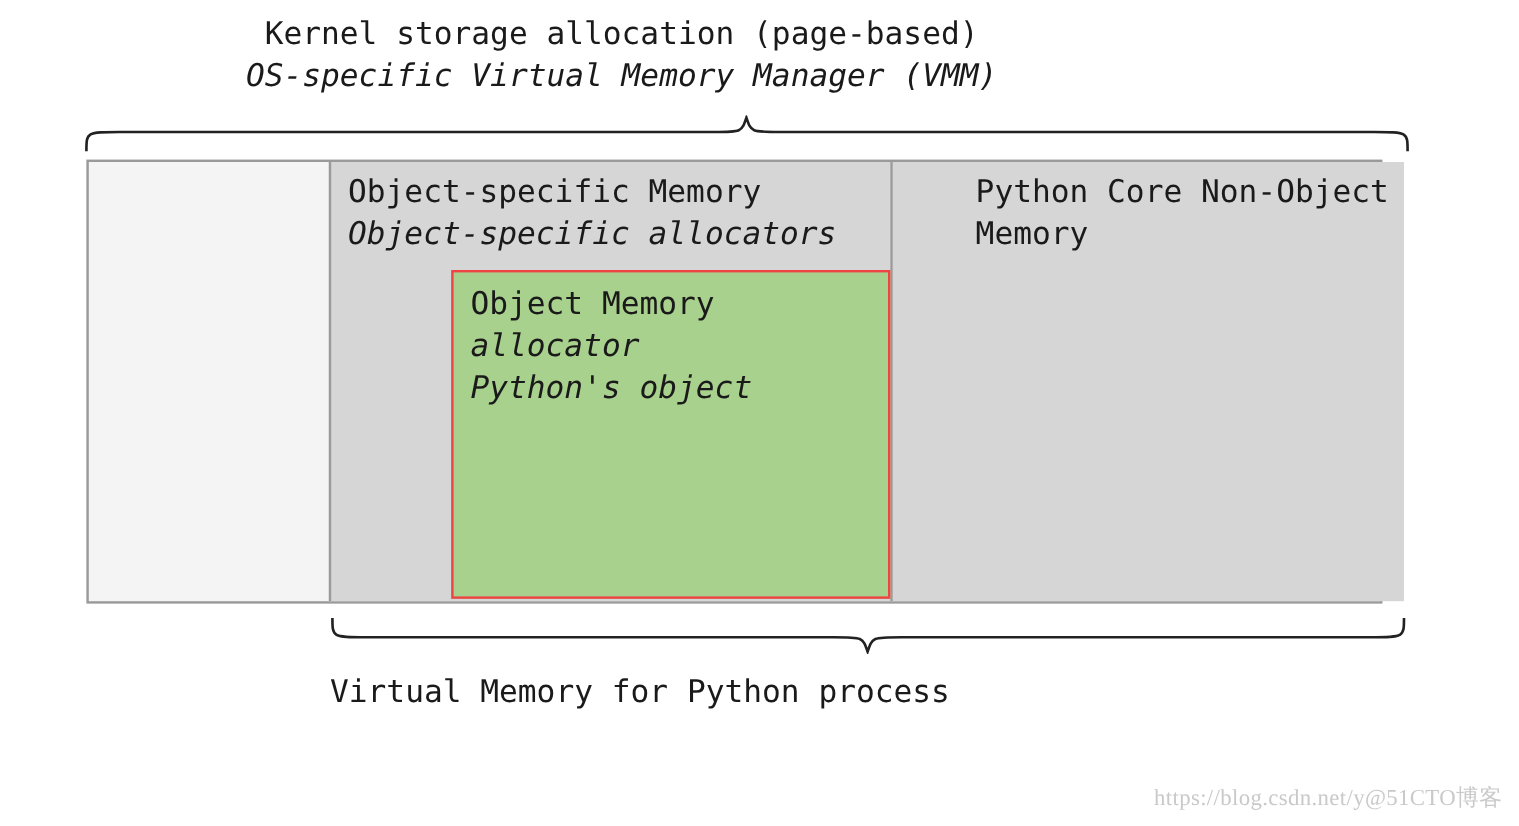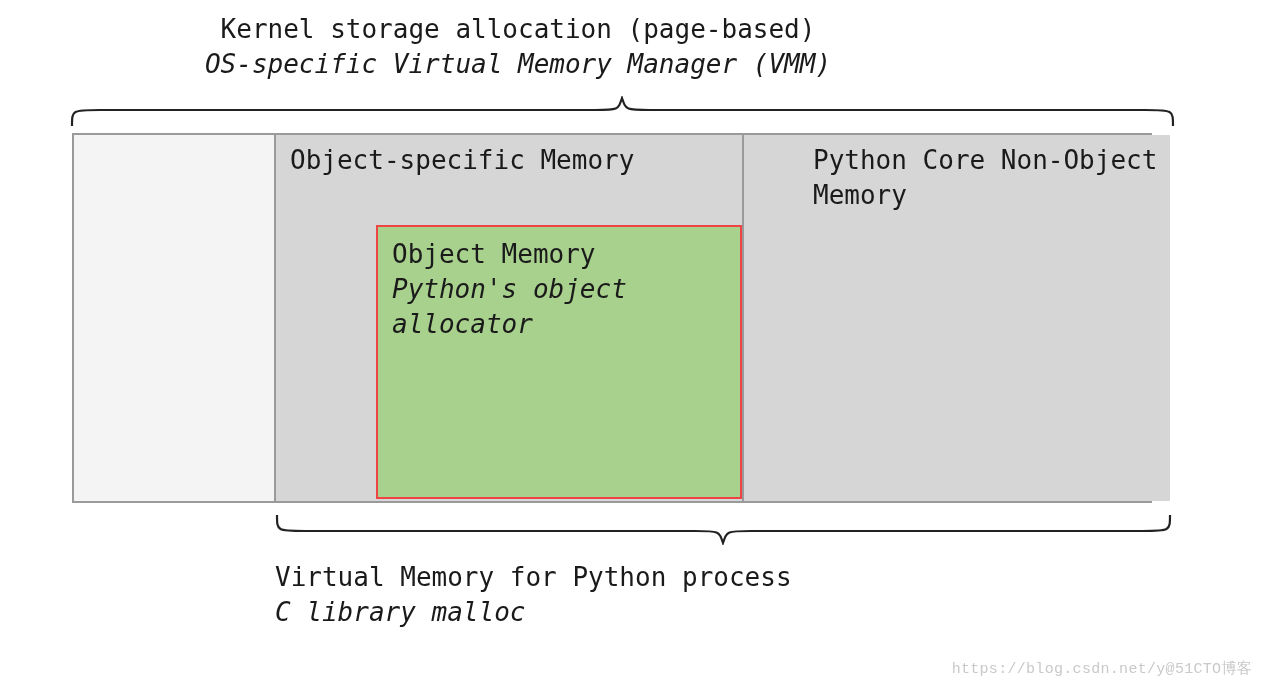--- a/index.html
+++ b/index.html
@@ -114,23 +114,23 @@
     top: 560px;
     left: 275px;
     width: 897px;
     text-align: left;
     line-height: 1.35;
   }
   .watermark {
     position: absolute;
     right: 14px;
     bottom: 10px;
-    font-size: 15px;
+    font-size: 19px;
     color: #c9c9c9;
-    font-family: Liberation Mono, monospace;
+    font-family: Liberation Serif, serif;
     letter-spacing: 0.3px;
   }
 </style>
 </head>
 <body>
 
 <div class="container">
 
   <div class="top-label">
     <div>Kernel storage allocation (page-based)</div>
@@ -147,27 +147,28 @@
              C 1103 14, 1103 14, 1103 30" fill="none" stroke="#222222" stroke-width="2.2"></path>
   </svg>
 
   <div class="main-rect">
 
     <div class="col-left"></div>
 
     <div class="col-mid">
       <div class="mid-label">
         <div>Object-specific Memory</div>
+        <div class="italic">Object-specific allocators</div>
       </div>
 
       <div class="inner-green">
         <div class="green-label">
           <div>Object Memory</div>
+          <div class="italic">allocator</div>
           <div class="italic">Python's object</div>
-          <div class="italic">allocator</div>
         </div>
       </div>
     </div>
 
     <div class="col-right">
       <div class="right-label">
         <div>Python Core Non-Object</div>
         <div>Memory</div>
       </div>
     </div>
@@ -178,18 +179,17 @@
              C 2 18, 2 18, 30 18
              L 420 18
              C 444 18, 444 18, 448 30
              C 452 18, 452 18, 476 18
              L 867 18
              C 895 18, 895 18, 895 2" fill="none" stroke="#222222" stroke-width="2.2"></path>
   </svg>
 
   <div class="bottom-label">
     <div>Virtual Memory for Python process</div>
-    <div class="italic">C library malloc</div>
   </div>
 
   <div class="watermark">https://blog.csdn.net/y@51CTO博客</div>
 
 </div>
 
 </body></html>

